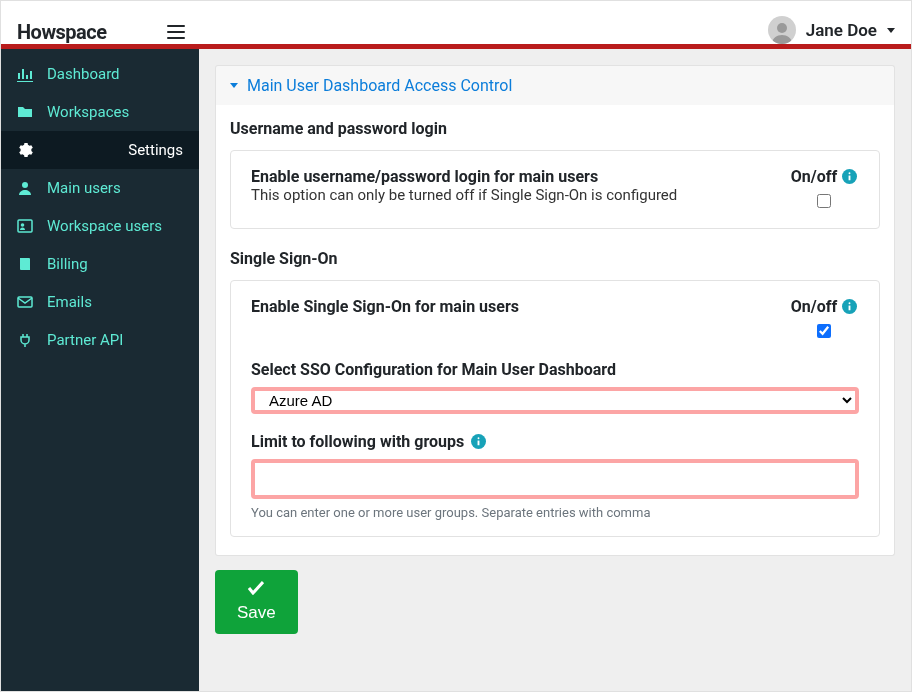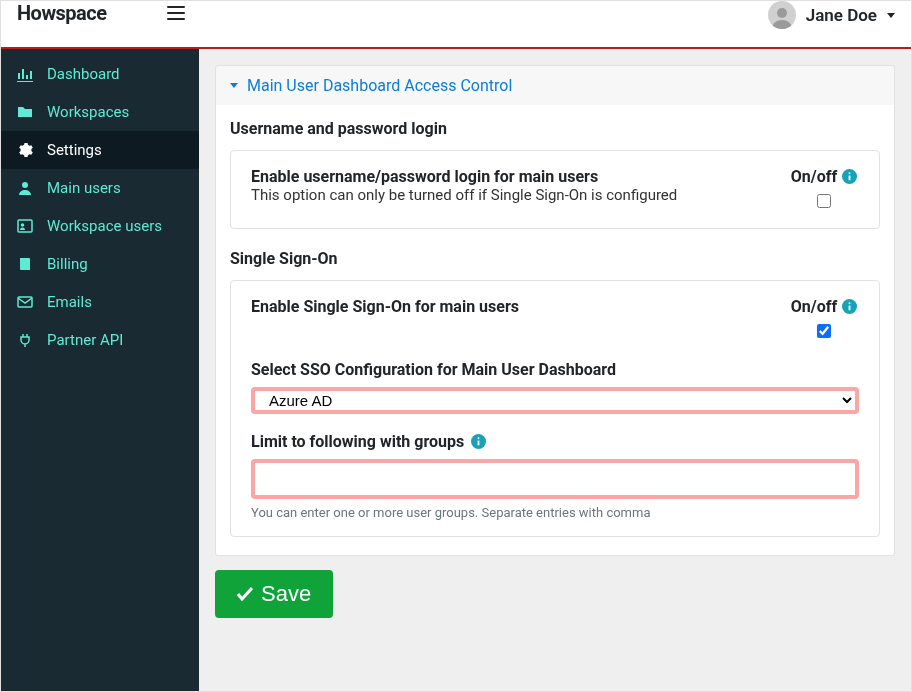--- a/index.html
+++ b/index.html
@@ -9,23 +9,23 @@
       color: #212529;
       background: #fff;
       width: 912px;
       height: 692px;
       overflow: hidden;
       border: 1px solid #e0e0e0;
     }
     
     .header {
       height: 48px;
-      border-bottom: 2px solid #b91c1c;
-      display: flex;
-      align-items: flex-start;
+      border-bottom: 5px solid #b91c1c;
+      display: flex;
+      align-items: flex-end;
       padding: 0 16px;
       justify-content: space-between;
       background: #fff;
     }
     .header-left {
       display: flex;
       align-items: center;
       gap: 60px;
     }
     .logo {
@@ -83,20 +83,21 @@
       align-items: center;
       gap: 14px;
       padding: 10px 16px;
       color: #5eead4;
       cursor: pointer;
       font-size: 15px;
     }
     .sidebar-item.active {
       background: #0d1a22;
       color: #fff;
+      justify-content: space-between;
     }
     .sidebar-item .icon { width: 16px; display: flex; justify-content: center; }
     .sidebar-item svg { width: 16px; height: 16px; fill: currentColor; }
     .main {
       flex: 1;
       background: #efefef;
       padding: 16px 16px 16px 16px;
       overflow-y: auto;
     }
     
@@ -175,27 +176,28 @@
     .select { appearance: auto; }
     .textinput { height: 40px; }
     .help-text { font-size: 13px; color: #6c757d; margin-top: 6px; }
     
     .save-btn {
       background: #0fa33a;
       color: #fff;
       border: none;
       border-radius: 4px;
       padding: 11px 22px;
-      font-size: 22px;
+      font-size: 17px;
       font-weight: 500;
       cursor: pointer;
       display: inline-flex;
       align-items: center;
       gap: 8px;
       margin-top: 14px;
+      flex-direction: column;
     }
     .save-btn svg { width: 16px; height: 14px; fill: none; stroke: #fff; stroke-width: 3; }
   </style>
 </head>
 <body>
 
 <div class="header">
   <div class="header-left">
     <div class="logo">Howspace</div>
     <div class="hamburger">

